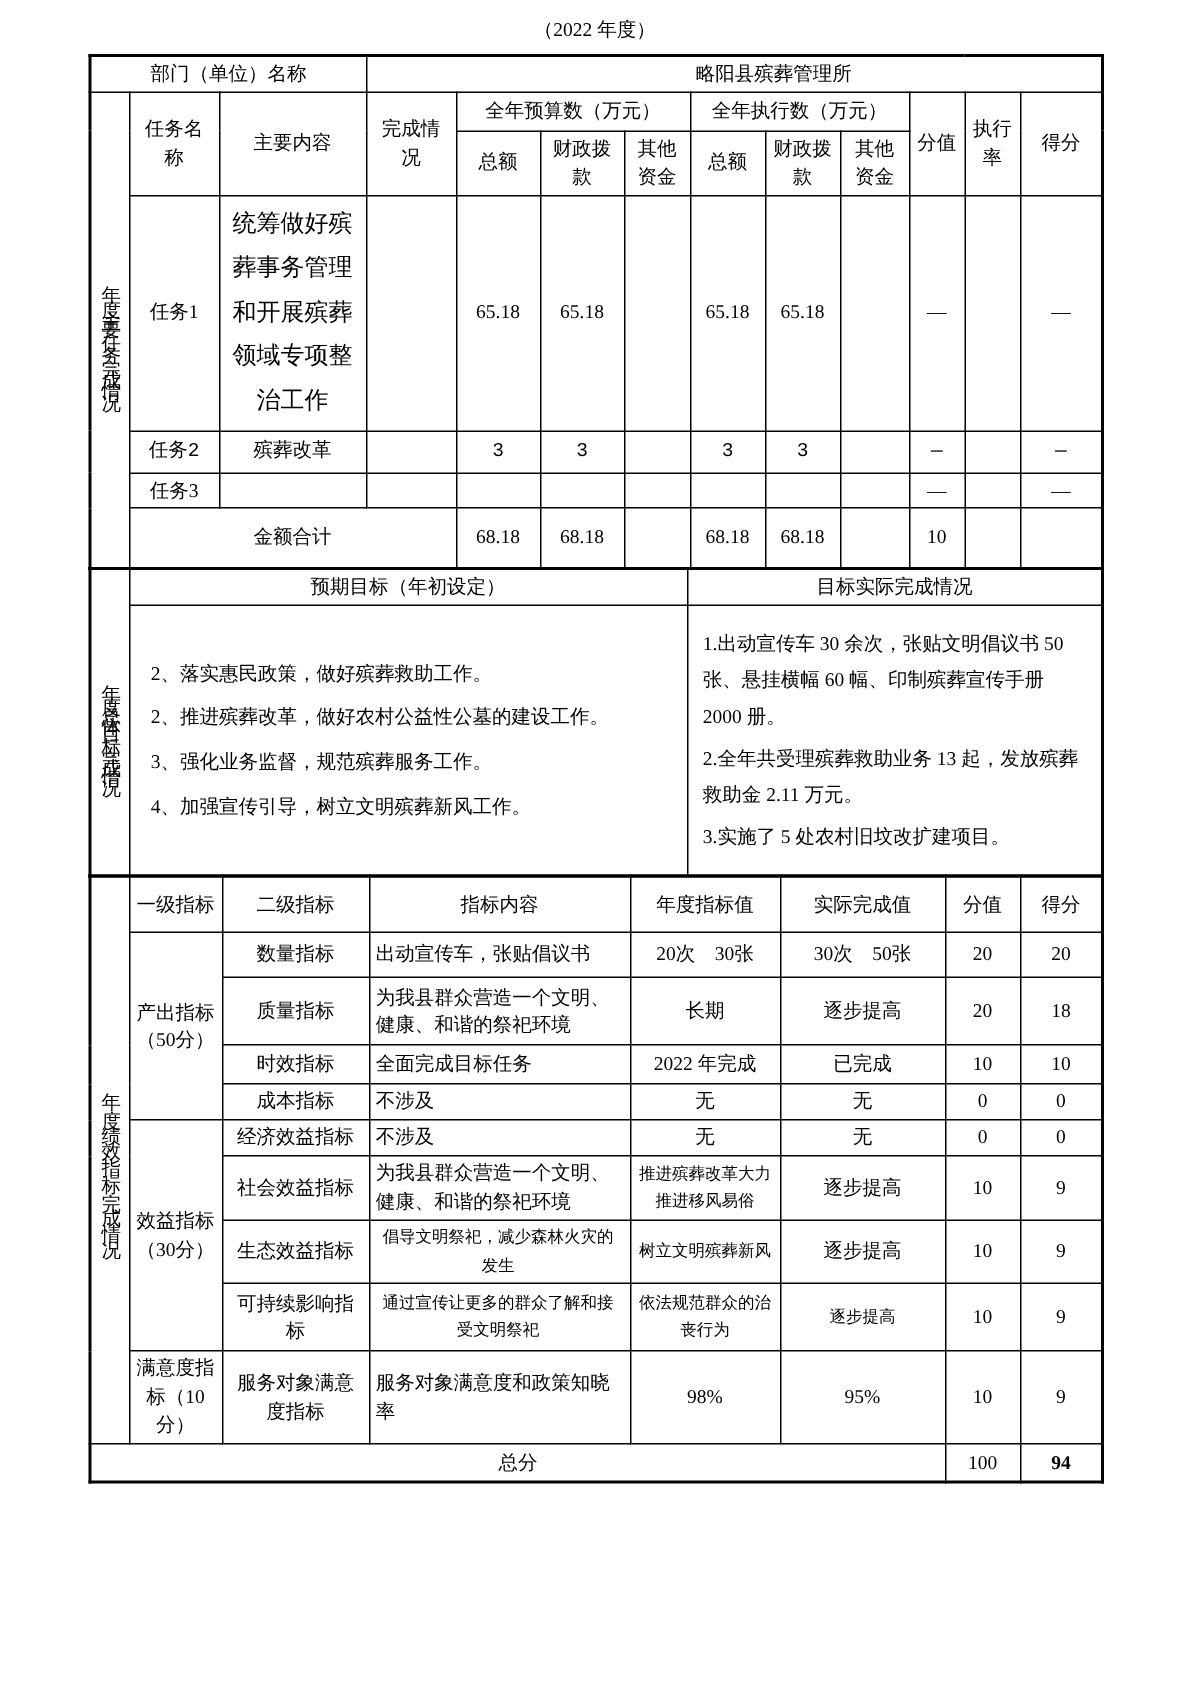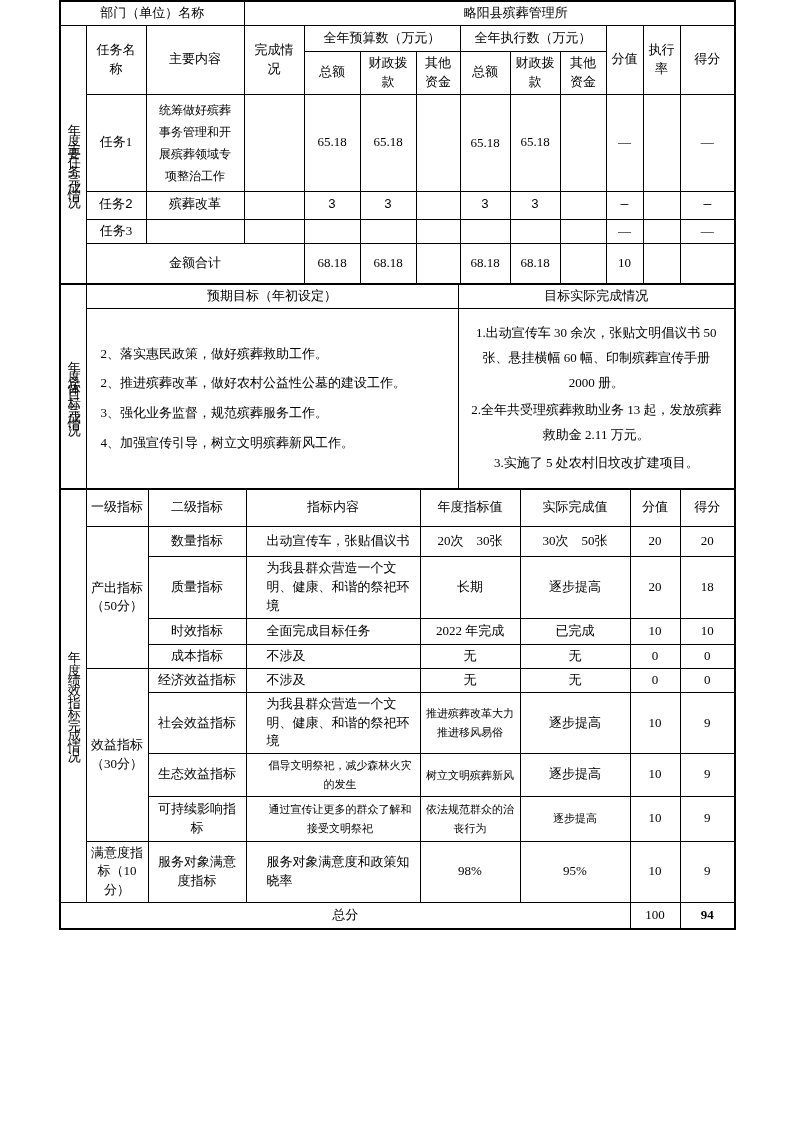--- a/index.html
+++ b/index.html
@@ -9,37 +9,38 @@
          font-family:"Liberation Sans","DejaVu Sans",sans-serif;letter-spacing:1px;}
   .subtitle{text-align:center;font-size:13px;margin-top:11px;margin-bottom:7px;}
   table{border-collapse:collapse;table-layout:fixed;width:675px;border:2px solid #000;}
   .tblB,.tblC{margin-top:-2px;}
   td{border:1px solid #000;font-size:13px;text-align:center;vertical-align:middle;
      padding:2px 4px;word-break:break-word;line-height:1.45;}
   .vlabel{writing-mode:vertical-lr;text-orientation:upright;padding:6px 0;
           text-align:center;letter-spacing:8px;}
   .vlabel.sp7{letter-spacing:7px;}
   .vlabel.sp11{letter-spacing:11px;}
-  .tl{text-align:left;padding-left:20px;padding-right:6px;}
+  .tl{text-align:left;padding-left:4px;padding-right:6px;}
   .small{font-size:11px;line-height:1.7;text-align:center;}
   .dept-val{text-align:center;padding-left:57px;}
   .wrapnum{word-break:break-all;padding:2px 9px;line-height:1.6;}
-  .taskmain{font-size:12px;line-height:1.85;padding:4px 8px;}
+  .taskmain{font-size:16px;line-height:1.85;padding:4px 8px;}
   .goals{vertical-align:middle;text-align:left;}
   .goals p{margin:3px 0;line-height:2.05;font-size:13px;}
   .goalsL{padding:6px 10px 6px 14px;}
-  .goalsR{padding:6px 10px;text-align:center;}
+  .goalsR{padding:6px 10px;}
   .goalsR p{line-height:1.9;}
   .bold{font-weight:bold;}
 </style>
 </head>
 <body>
 
 <div class="sheet">
 
+  <div class="subtitle">（2022 年度）</div>
 
   <table class="tblA">
     <colgroup>
       <col style="width:26px">
         <col style="width:60px">
         <col style="width:98px">
         <col style="width:60px">
       <col style="width:56px">
         <col style="width:56px">
         <col style="width:44px">

